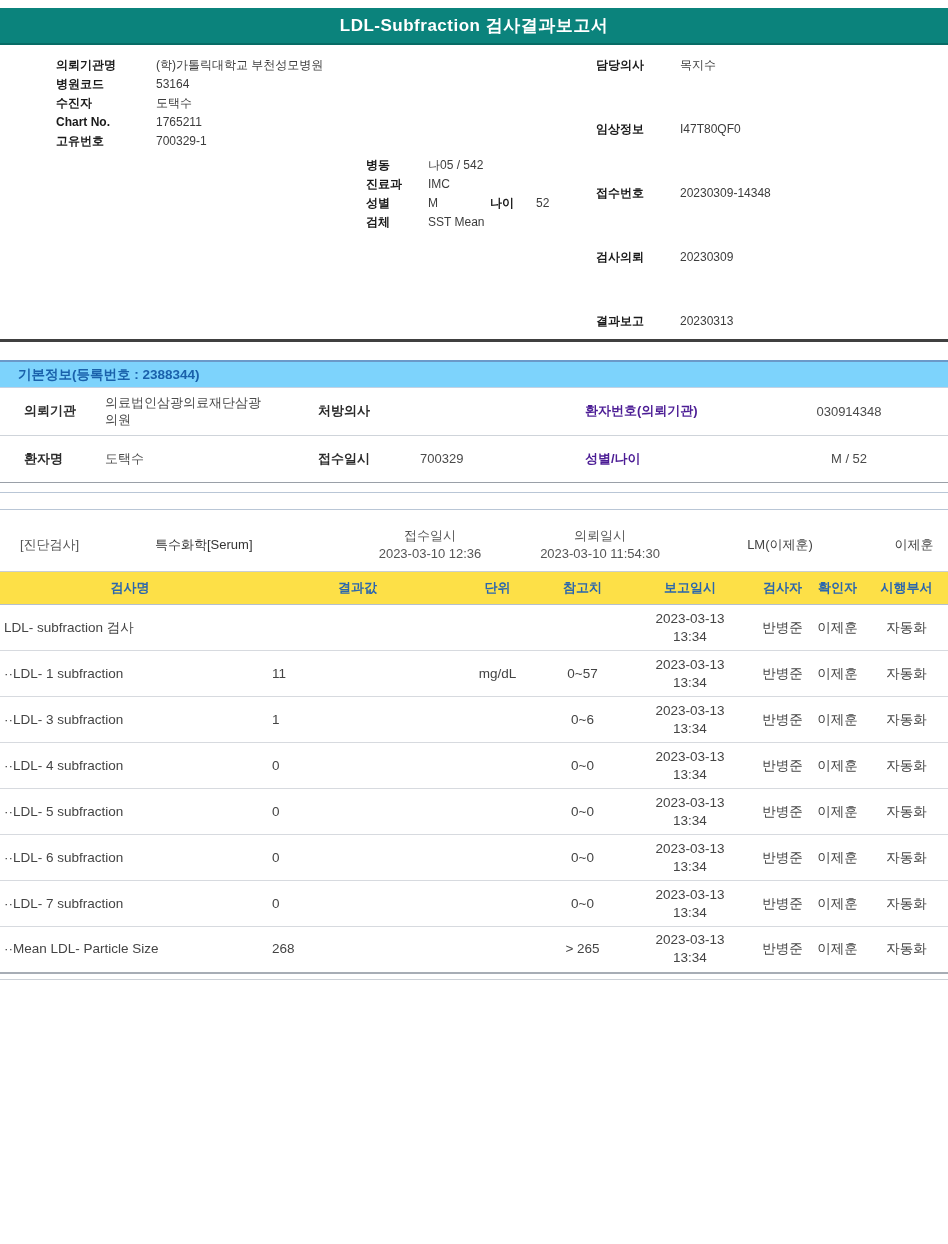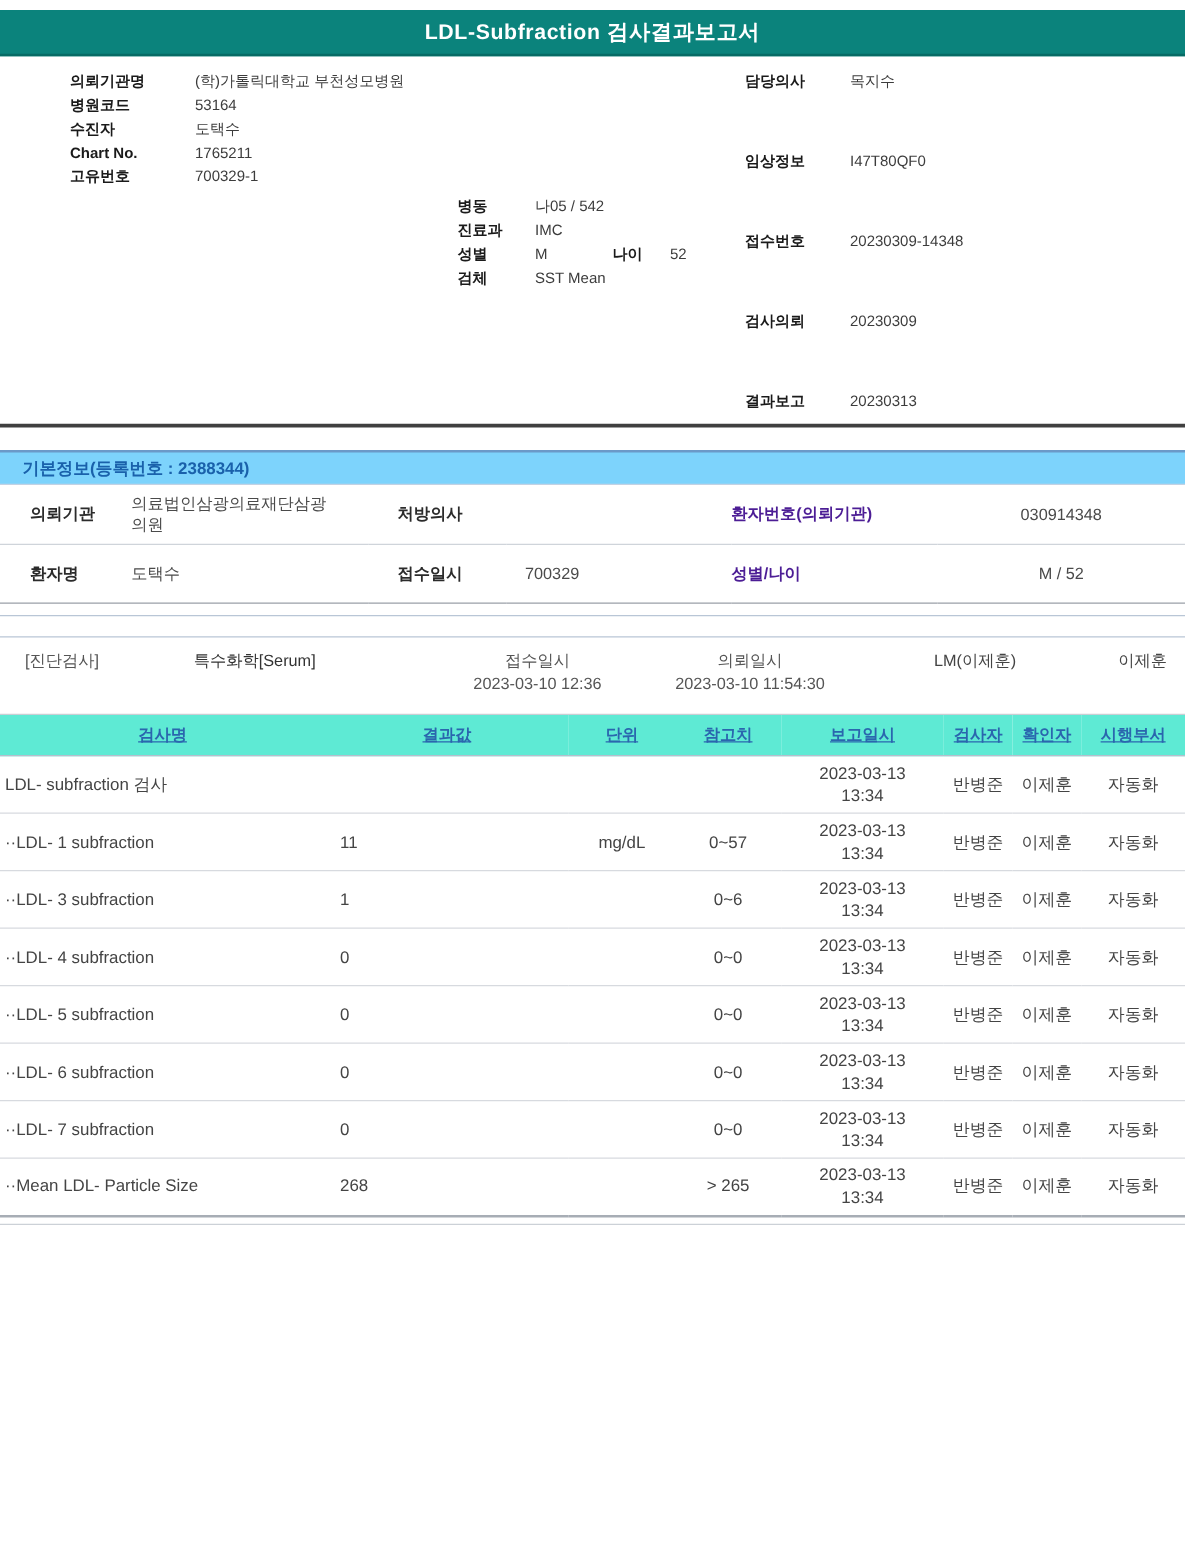--- a/index.html
+++ b/index.html
@@ -47,36 +47,35 @@
   .b-l2 { width:110px; padding-left:23px; font-weight:bold; color:#2b2b2b; }
   .b-v2 { width:180px; padding-left:15px; color:#4a4a4a; }
   .b-l3 { width:165px; text-align:left; font-weight:bold; color:#4c1d95; }
   .b-v3 { width:198px; text-align:center; color:#4a4a4a; }
   .empty-strip {
     margin-top:9px; height:18px;
     border-top:1px solid #b9c6d6; border-bottom:1px solid #b9c6d6;
   }
   
   .test-meta {
-    display:flex; height:52px; margin-top:10px;
+    display:flex; align-items:center; height:52px; margin-top:10px;
     border-bottom:1px solid #c9ced4; font-size:13px; color:#555;
   }
   .tm-cat { width:155px; padding-left:20px; color:#555; }
   .tm-type { width:185px; color:#333; }
   .tm-block { text-align:center; line-height:18px; color:#555; }
   .tm-receipt { width:180px; }
   .tm-request { width:160px; }
   .tm-lab { width:200px; text-align:center; color:#444; }
   .tm-confirm { width:68px; text-align:center; color:#444; }
   
   .results-table thead td {
-    height:33px; background:#5eead4; color:#2a66ae; font-weight:bold;
+    height:33px; background:#fde047; color:#2a66ae; font-weight:bold;
     font-size:13px; text-align:center; vertical-align:middle;
     border-bottom:1px solid #b5bfcc;
-    text-decoration:underline;
   }
   .results-table tbody td {
     height:46px; vertical-align:middle; font-size:13.5px; color:#444;
     border-bottom:1px solid #d7dadf; line-height:18px;
   }
   .results-table { border-bottom:2px solid #a7adb5; }
   .col-name { width:260px; }
   .col-result { width:195px; }
   .col-unit { width:85px; }
   .col-ref { width:85px; }

